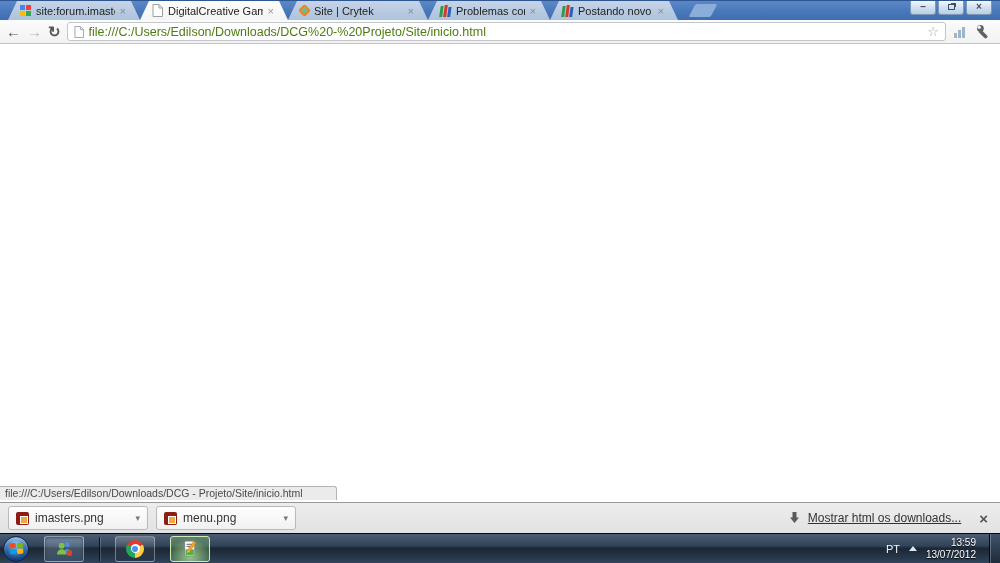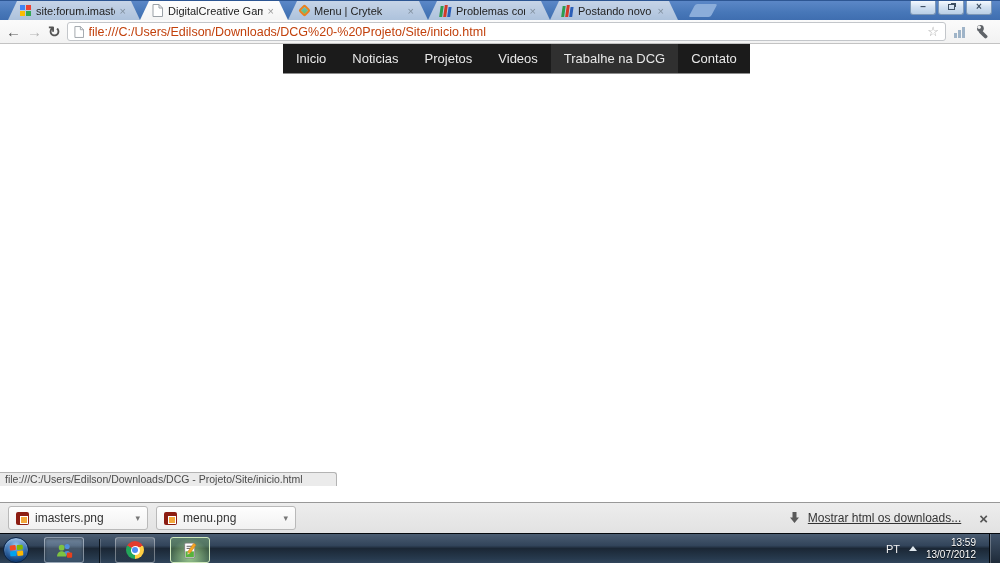--- a/index.html
+++ b/index.html
@@ -30,32 +30,32 @@
   .restore-glyph { display:inline-block; width:7px; height:6px; border:1px solid #3d4f63;
     box-shadow:2px -2px 0 -1px #3d4f63; margin-top:3px; }
 
   
   .toolbar { height:24px; background:linear-gradient(180deg,#fbfbfb,#f2f2f2);
     border-bottom:1px solid #c3c3c3; display:flex; align-items:center; padding:0 6px; gap:6px; }
   .nav-glyph { font-size:15px; font-weight:bold; color:#555; line-height:20px; }
   .nav-glyph.disabled { color:#b4b4b4; }
   .omnibox { flex:1; height:19px; background:#fff; border:1px solid #c3c6ca;
     border-radius:3px; display:flex; align-items:center; gap:5px; padding:0 6px; }
-  .omnibox .url { flex:1; font-size:12.5px; color:#c2410c; white-space:nowrap; overflow:hidden; }
+  .omnibox .url { flex:1; font-size:12.5px; color:#4d7c0f; white-space:nowrap; overflow:hidden; }
   .star { color:#a8a8a8; font-size:13px; }
   .bars-icon { display:flex; align-items:flex-end; gap:1px; height:12px; padding:0 2px; }
   .bars-icon span { width:3px; background:#9fb4c8; display:block; }
 
   
   .page { position:relative; height:458px; background:#fff; }
   .site-menu { position:absolute; left:283px; top:0; height:30px; display:flex;
     background:#1b1b1b; border-bottom:1px solid #8c8c8c; }
   .menu-item { padding:0 13px; line-height:29px; font-size:13px; color:#e8e8e8; white-space:nowrap; }
   .menu-item.active { background:#303030; }
-  .status-bubble { position:absolute; left:0; bottom:16px; width:337px; height:14px;
+  .status-bubble { position:absolute; left:0; bottom:2px; width:337px; height:14px;
     background:#ebebeb; border:1px solid #b3b3b3; border-left:none; border-bottom:none;
     border-top-right-radius:3px; font-size:10.5px; color:#4a4a4a; line-height:13px;
     padding:0 5px; white-space:nowrap; overflow:hidden; }
 
   
   .downloads-bar { height:31px; background:linear-gradient(180deg,#ededed,#e2e2e2);
     border-top:1px solid #989898; display:flex; align-items:center; padding:0 8px; gap:8px; }
   .dl-chip { height:24px; min-width:140px; background:linear-gradient(180deg,#fefefe,#f1f1f1);
     border:1px solid #b9b9b9; border-radius:3px; display:flex; align-items:center;
     gap:6px; padding:0 7px; }
@@ -63,21 +63,21 @@
     border-radius:2px; flex:0 0 auto; }
   .file-icon::after { content:""; position:absolute; right:1px; bottom:1px; width:6px;
     height:6px; background:#f2a73b; border:1px solid #fff; }
   .dl-name { font-size:12px; color:#333; white-space:nowrap; }
   .dl-caret { margin-left:auto; font-size:9px; color:#777; padding-left:10px; }
   .dl-spacer { flex:1; }
   .show-all { font-size:12px; color:#333; text-decoration:underline; white-space:nowrap; }
   .dl-close { font-size:15px; color:#555; font-weight:bold; padding:0 4px 0 10px; }
 
   
-  .taskbar { height:30px; display:flex; align-items:flex-end; padding:0 0 0 3px; gap:15px;
+  .taskbar { height:30px; display:flex; align-items:center; padding:0 0 0 3px; gap:15px;
     background:linear-gradient(180deg,#4b5d72 0%, #32445a 40%, #1b2735 50%, #273a4e 85%, #31455b 100%);
     border-top:1px solid #05090e; }
   .start-orb { width:26px; height:26px; border-radius:50%; flex:0 0 auto;
     background:radial-gradient(circle at 50% 30%, #9cc7ef 0%, #3b74b4 45%, #123e77 75%, #0a2b58 100%);
     border:1px solid #0a2346; display:flex; align-items:center; justify-content:center;
     box-shadow:inset 0 2px 3px rgba(255,255,255,.45); }
   .win-flag { display:grid; grid-template-columns:6px 6px; grid-template-rows:5px 5px;
     gap:1px; transform:rotate(-4deg); }
   .win-flag span { border-radius:1px; }
   .task-btn { width:40px; height:26px; border:1px solid rgba(255,255,255,.35); border-radius:3px;
@@ -127,21 +127,21 @@
             <path d="M1 .5h6l3.5 3.5v8.5H1z" fill="#fff" stroke="#9aa0a6"></path>
             <path d="M7 .5v3.5h3.5" fill="none" stroke="#9aa0a6"></path>
           </svg>
       </span>
       <span class="title">DigitalCreative Games</span>
       <span class="tab-close">×</span>
     </div>
 
     <div class="tab" style="left:288px;width:140px;">
       <span style="flex:0 0 auto;width:9px;height:9px;transform:rotate(45deg);border:2px solid #e8821e;background:linear-gradient(135deg,#57c2d8,#6fbf4a);border-radius:2px;"></span>
-      <span class="title">Menu | Crytek</span>
+      <span class="title">Site | Crytek</span>
       <span class="tab-close">×</span>
     </div>
 
     <div class="tab" style="left:428px;width:122px;">
       <span style="flex:0 0 auto;display:flex;align-items:flex-end;gap:1px;transform:skewX(-8deg);">
         <span style="width:3px;height:11px;background:#2e9c4f;display:block;"></span>
         <span style="width:3px;height:12px;background:#d33b27;display:block;"></span>
         <span style="width:3px;height:10px;background:#2b5fb8;display:block;"></span>
       </span>
       <span class="title">Problemas com Menu Hor</span>
@@ -189,28 +189,20 @@
     <span style="display:flex;padding:0 3px;">
       <svg width="15" height="15" viewBox="0 0 15 15">
         <circle cx="4.4" cy="4.4" r="3.4" fill="#5f6368"></circle>
         <circle cx="3.2" cy="3.2" r="1.7" fill="#f1f1f1"></circle>
         <rect x="5" y="5.4" width="10" height="3.6" rx="1.4" transform="rotate(45 5 5.4)" fill="#5f6368"></rect>
       </svg>
     </span>
   </div>
 
   <div class="page">
-    <div class="site-menu">
-      <div class="menu-item">Inicio</div>
-      <div class="menu-item">Noticias</div>
-      <div class="menu-item">Projetos</div>
-      <div class="menu-item">Videos</div>
-      <div class="menu-item active">Trabalhe na DCG</div>
-      <div class="menu-item">Contato</div>
-    </div>
     <div class="status-bubble">file:///C:/Users/Edilson/Downloads/DCG - Projeto/Site/inicio.html</div>
   </div>
 
   <div class="downloads-bar">
     <div class="dl-chip">
       <span class="file-icon"></span>
       <span class="dl-name">imasters.png</span>
       <span class="dl-caret">▾</span>
     </div>
     <div class="dl-chip">

